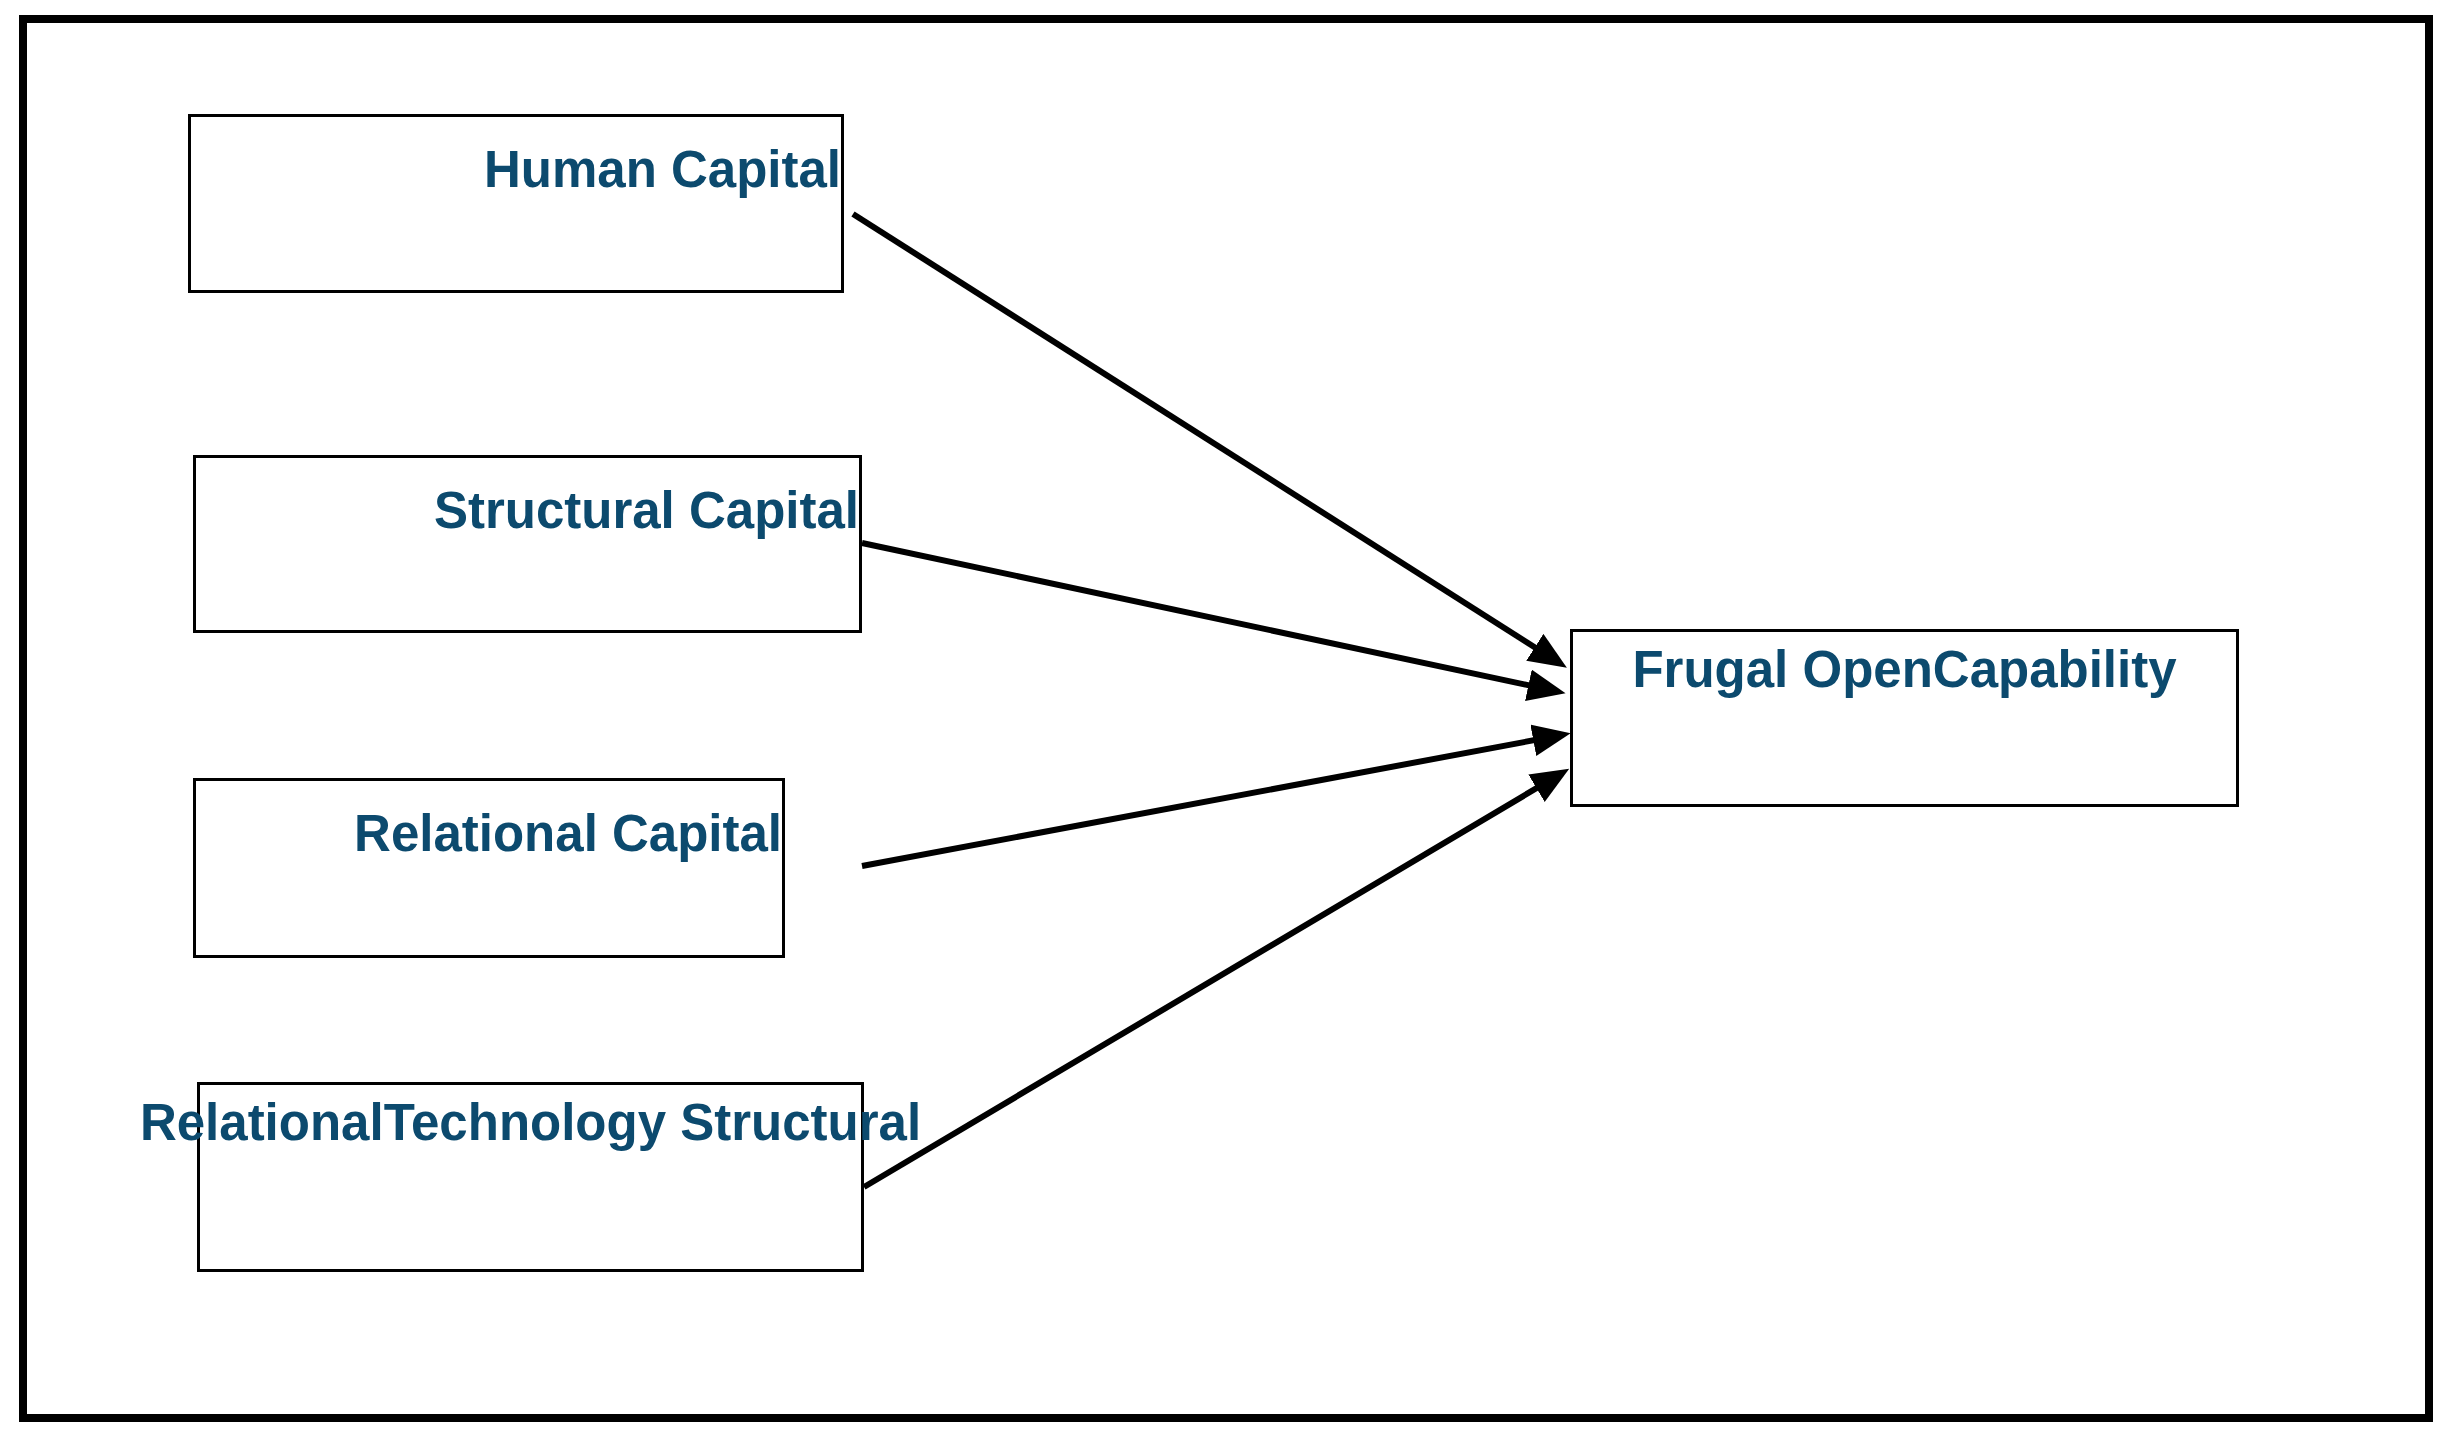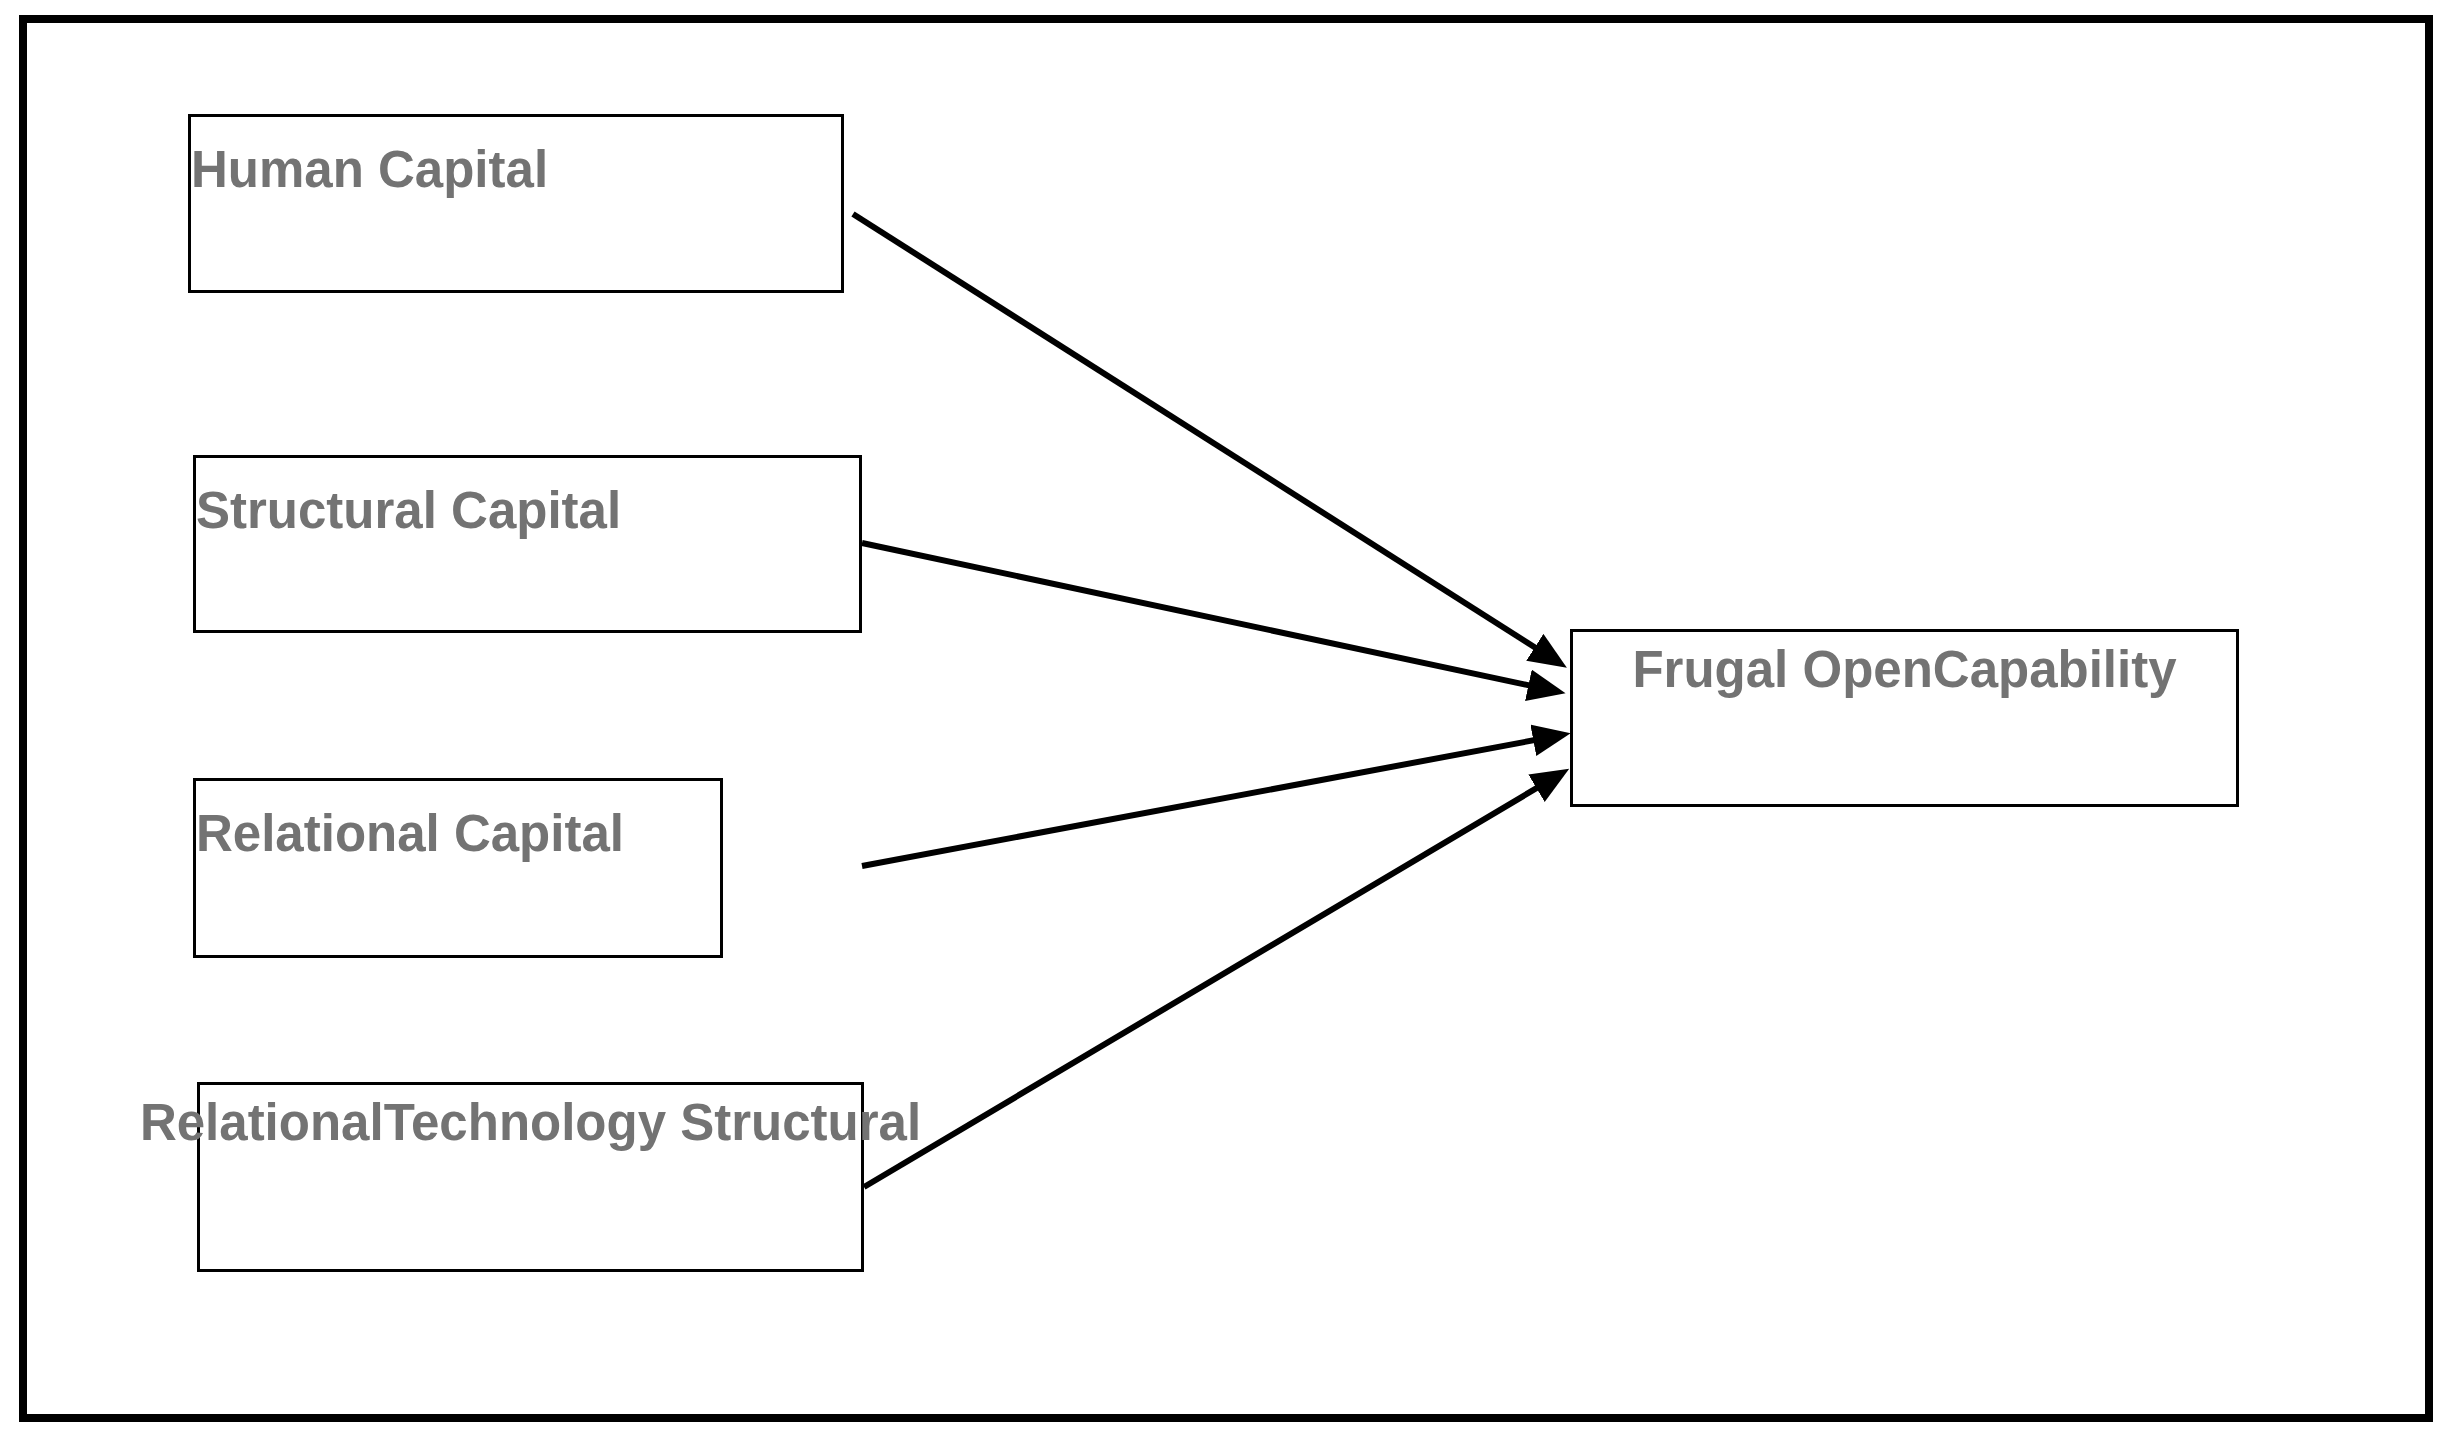--- a/index.html
+++ b/index.html
@@ -23,41 +23,41 @@
     height: 1407px;
     border: 8px solid #000000;
     box-sizing: border-box;
     background: transparent;
   }
   .node {
     position: absolute;
     border: 3px solid #000000;
     box-sizing: border-box;
     background: #ffffff;
-    color: #737373;
+    color: #0c4a6e;
     font-weight: 700;
     font-size: 51px;
     line-height: 76px;
-    text-align: left;
+    text-align: right;
   }
   .node.single {
     padding-top: 15px;
   }
   .node.double {
     display: flex;
     flex-direction: row;
     justify-content: center;
   }
   .node .line {
     display: block;
     white-space: nowrap;
   }
   #node-human-capital      { left: 188px;  top: 114px;  width: 656px; height: 179px; }
   #node-structural-capital { left: 193px;  top: 455px;  width: 669px; height: 178px; }
-  #node-relational-capital { left: 193px;  top: 778px;  width: 530px; height: 180px; }
+  #node-relational-capital { left: 193px;  top: 778px;  width: 592px; height: 180px; }
   #node-it-capability      { left: 197px;  top: 1082px; width: 667px; height: 190px; }
   #node-frugal-open        { left: 1570px; top: 629px;  width: 669px; height: 178px; }
   .arrows {
     position: absolute;
     left: 0;
     top: 0;
     pointer-events: none;
   }
   .arrows line {
     stroke: #000000;

